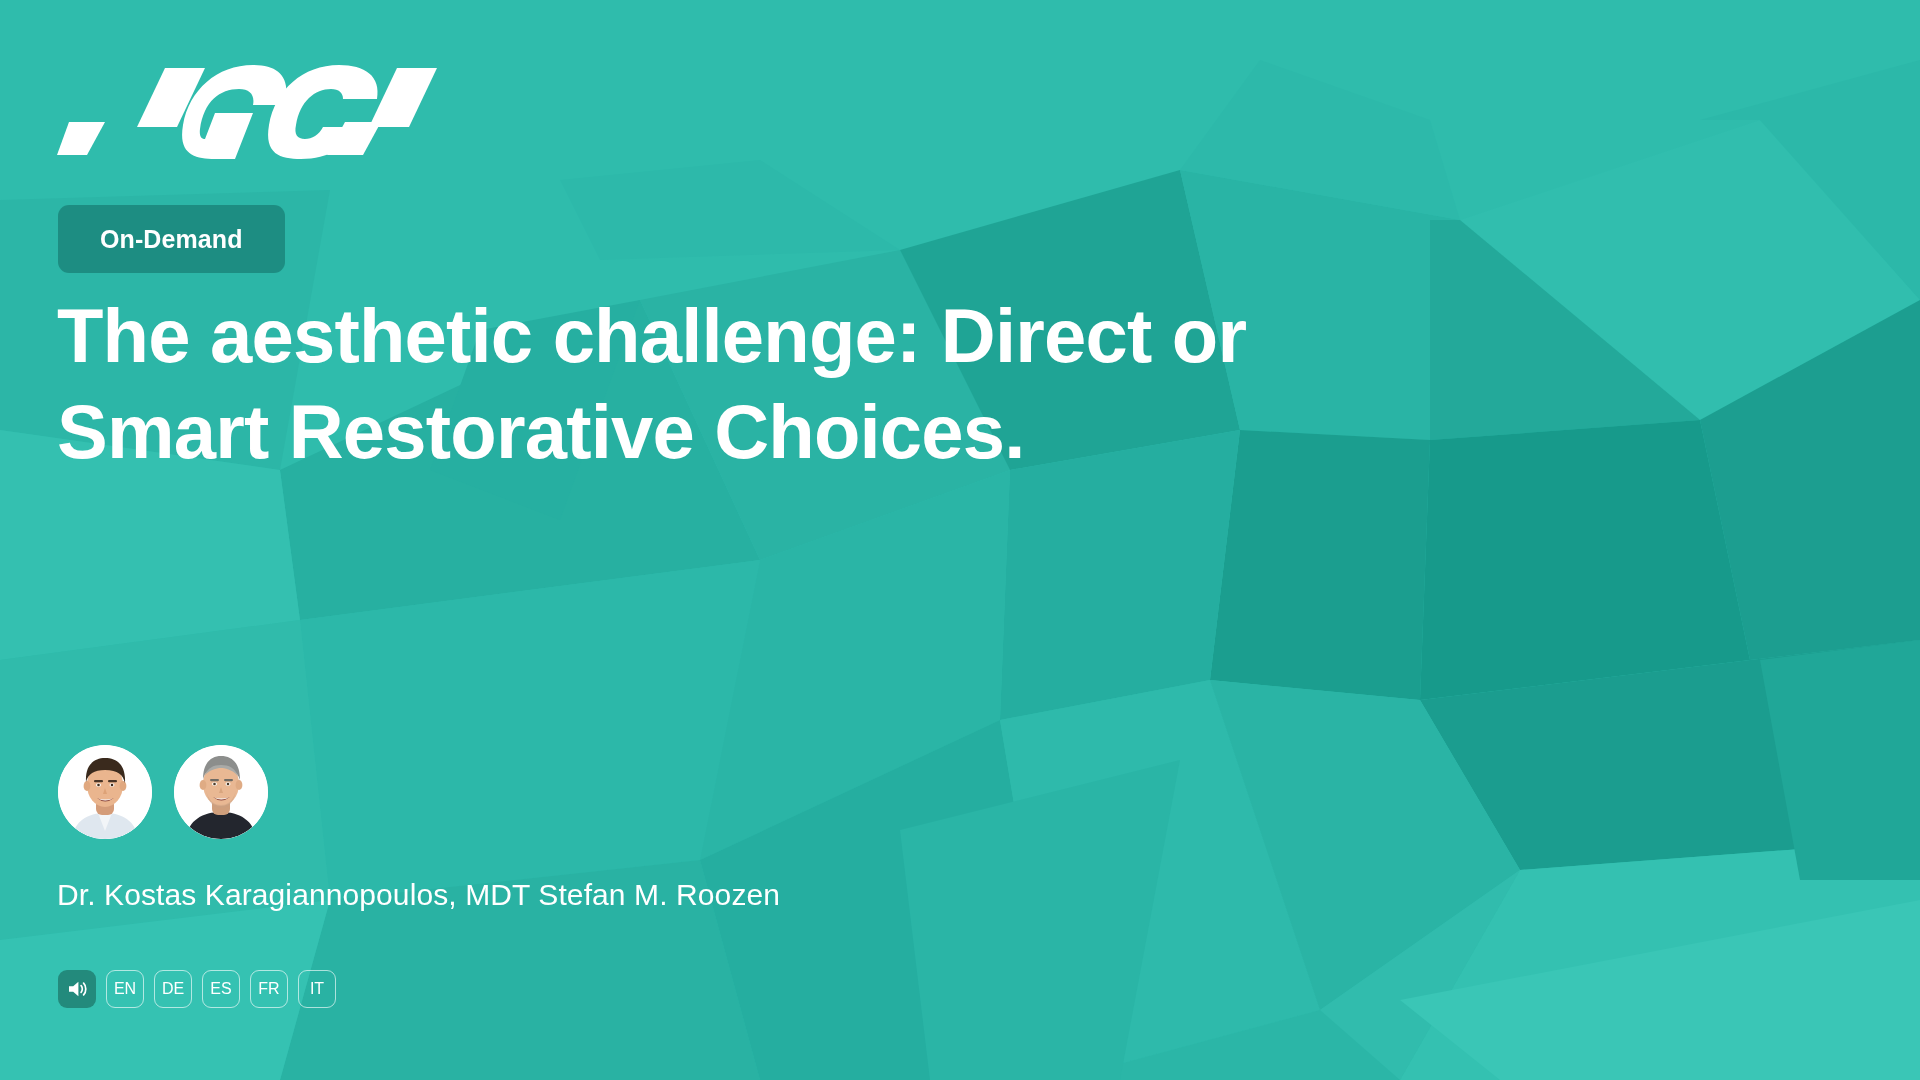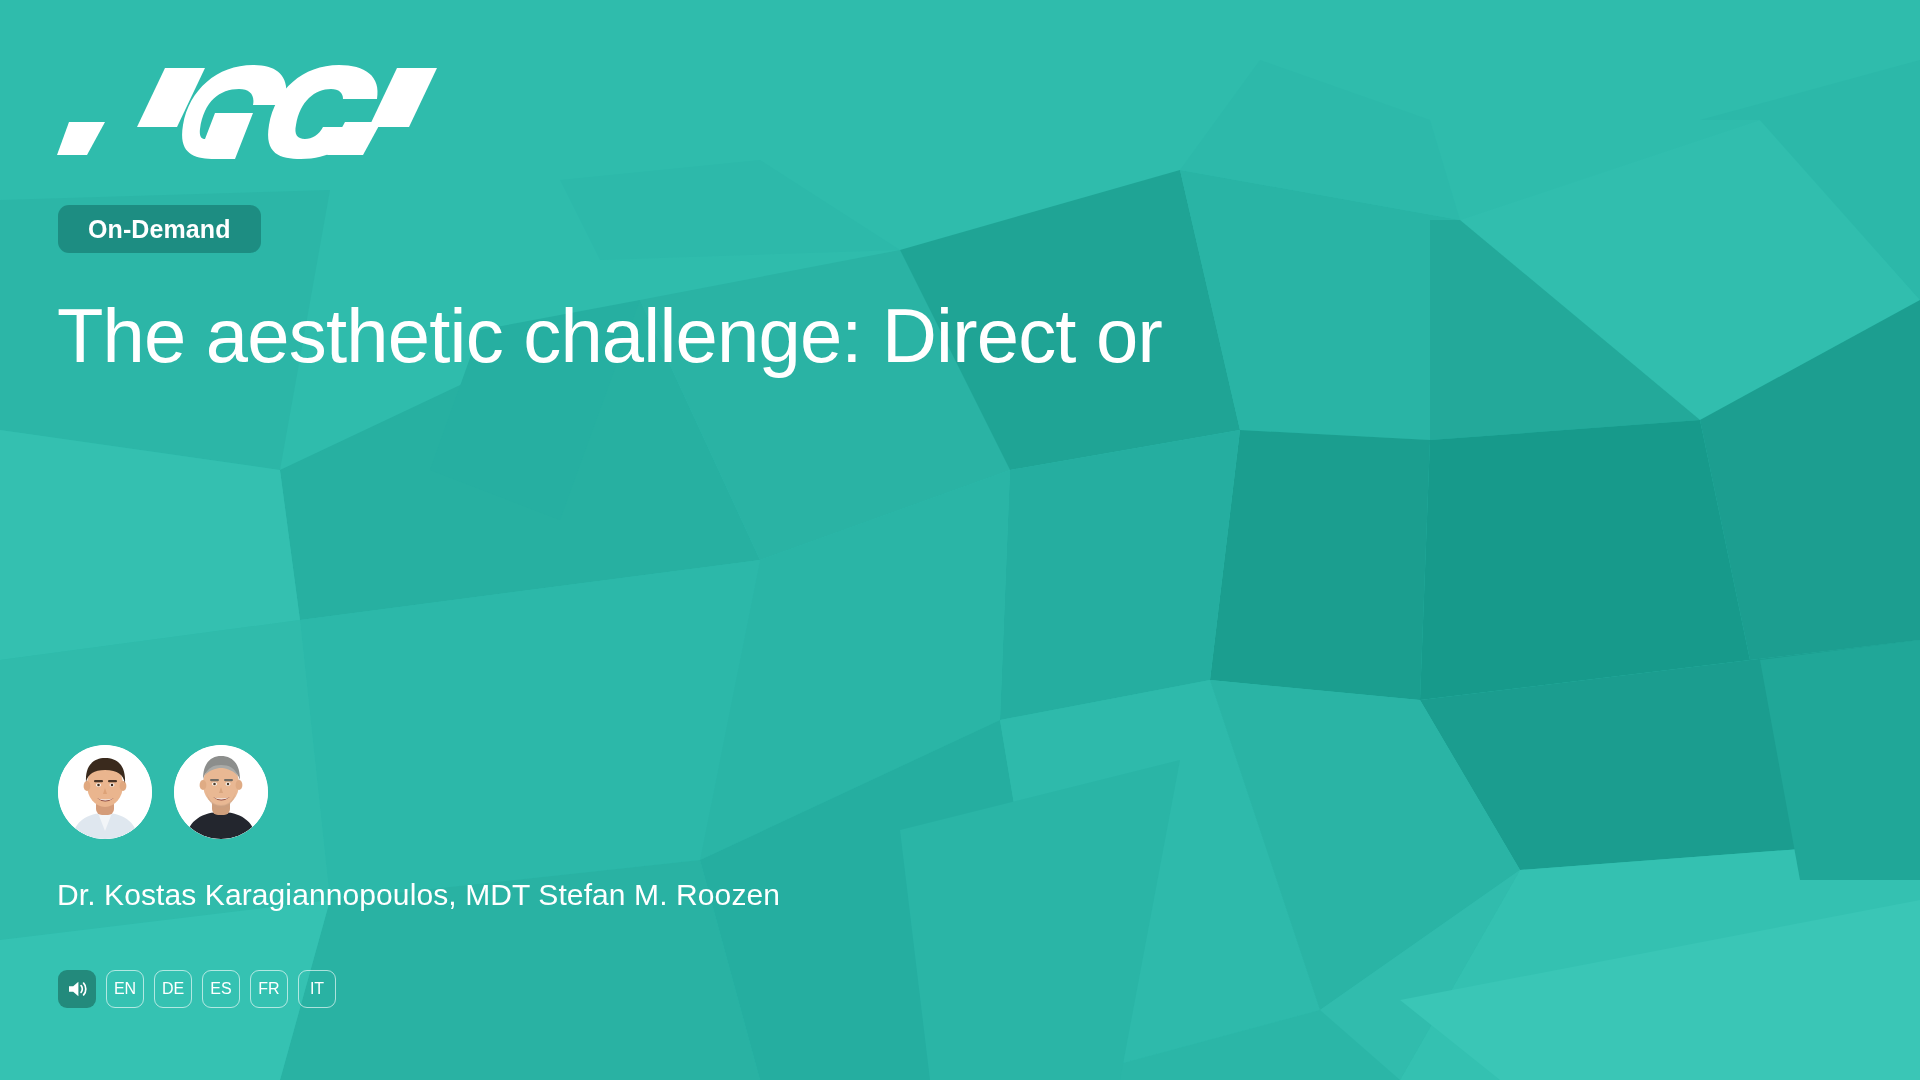--- a/index.html
+++ b/index.html
@@ -14,33 +14,33 @@
   #poly-bg{ position:absolute; inset:0; width:1920px; height:1080px; }
 
   
   #logo{
     position:absolute; left:57px; top:55px; width:380px; height:105px;
   }
 
   
   #badge{
     position:absolute; left:58px; top:205px;
-    height:48px; padding:0 30px;
+    height:68px; padding:0 42px;
     display:flex; align-items:center;
     background:rgba(10,86,78,0.42);
     border-radius:11px;
     color:#ffffff; font-size:25px; font-weight:bold;
     letter-spacing:0.1px; white-space:nowrap;
   }
 
   
   #title{
     position:absolute; left:57px; top:288px; width:1420px;
     color:#ffffff;
-    font-size:76px; font-weight:normal; line-height:1.265;
+    font-size:76px; font-weight:bold; line-height:1.265;
     letter-spacing:-0.8px;
   }
   #title .ln{ display:block; white-space:nowrap; }
 
   
   #avatars{
     position:absolute; left:58px; top:745px;
     display:flex; gap:22px;
   }
   .avatar{
@@ -146,20 +146,21 @@
       </g>
     </svg>
   </div>
 
   <div id="badge">
     <span>On-Demand</span>
   </div>
 
   <h1 id="title">
     <span class="ln">The aesthetic challenge: Direct or</span>
+    <span class="ln">Smart Restorative Choices.</span>
   </h1>
 
   <div id="avatars">
     <div class="avatar">
       <svg viewBox="0 0 94 94" aria-hidden="true">
         <defs>
           <clipPath id="c1">
               <circle cx="47" cy="47" r="47"></circle>
             </clipPath>
         </defs>

